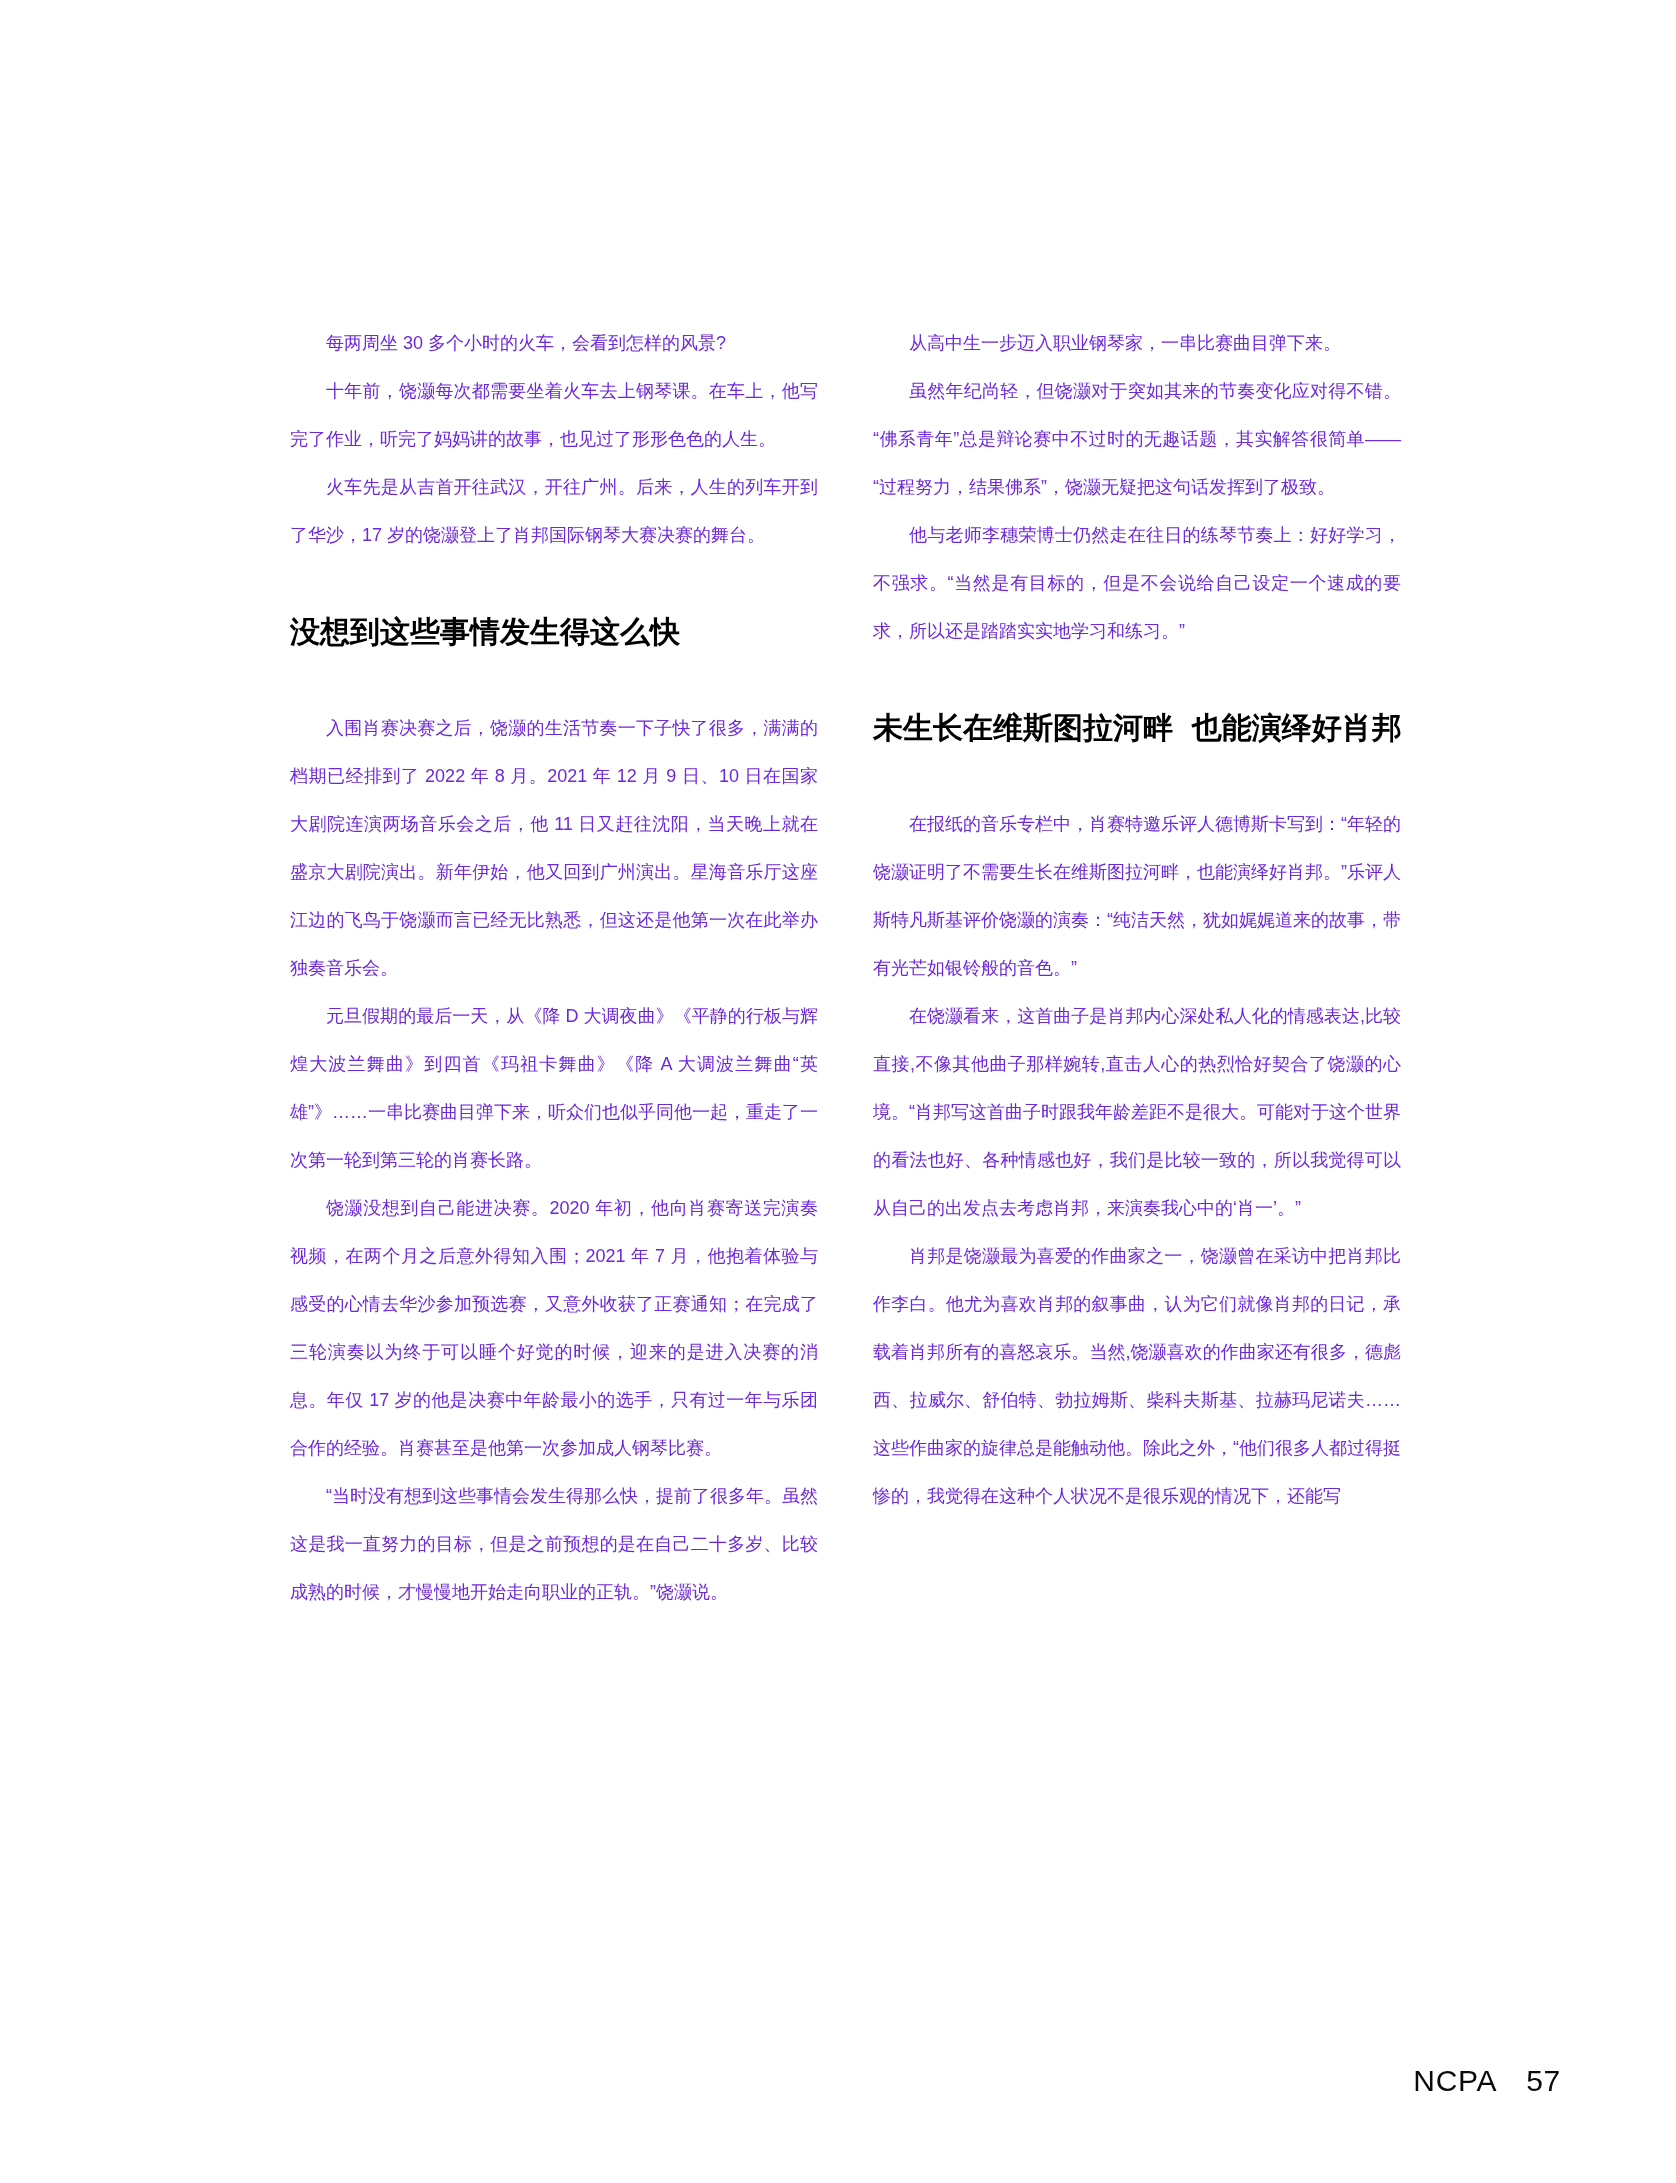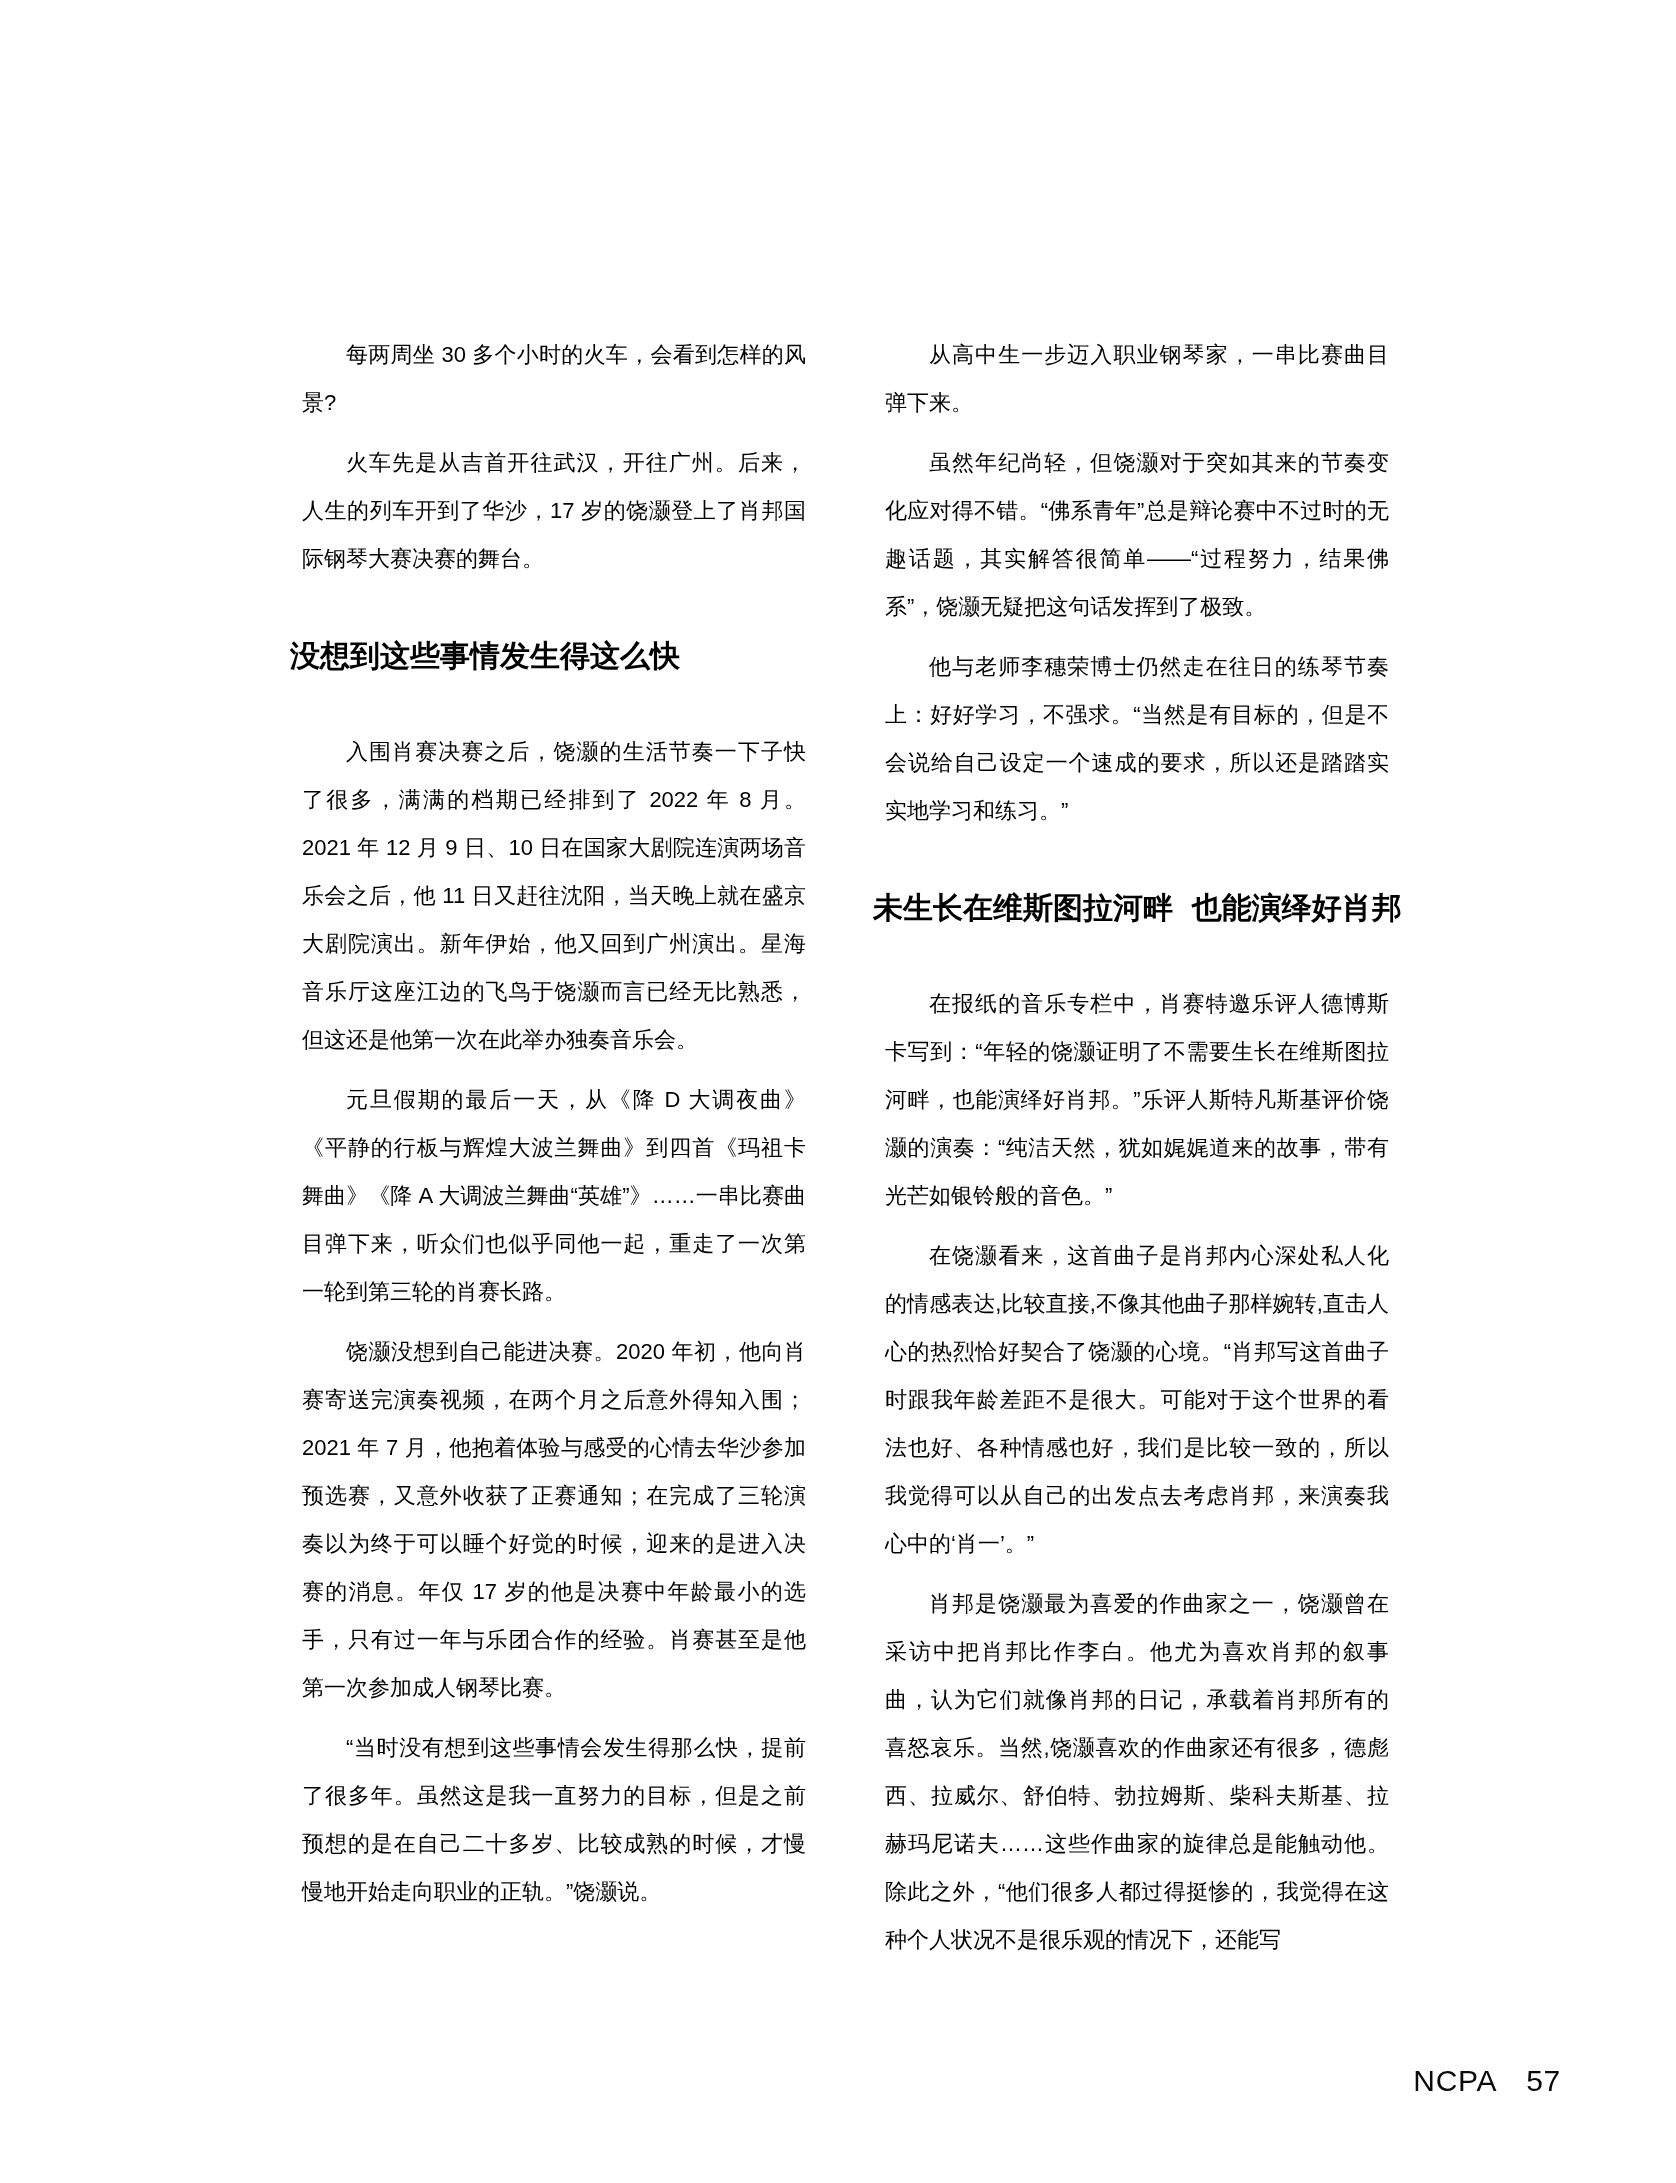--- a/index.html
+++ b/index.html
@@ -17,28 +17,28 @@
     color: #0a0a0a;
   }
   .column {
     position: absolute;
     top: 319px;
     width: 528px;
   }
   .column.left  { left: 290px; }
   .column.right { left: 873px; }
   .column p {
-    margin: 12px;
-    font-size: 22px;
+    margin: 0;
+    font-size: 18px;
     line-height: 48px;
     text-indent: 2em;
     text-align: justify;
     text-align-last: left;
     overflow-wrap: break-word;
-    color: #000000;
+    color: #6d28d9;
     font-weight: 400;
   }
   .column h2.section-heading {
     margin: 49px 0 48px 0;
     font-size: 30px;
     line-height: 48px;
     font-weight: 700;
     color: #000000;
     text-indent: 0;
     word-spacing: 0.35em;
@@ -58,20 +58,21 @@
     margin-left: 29px;
   }
 </style>
 </head>
 <body>
 
 <div class="page">
 
   <div class="column left">
     <p>每两周坐 30 多个小时的火车，会看到怎样的风景?</p>
+    <p>十年前，饶灏每次都需要坐着火车去上钢琴课。在车上，他写完了作业，听完了妈妈讲的故事，也见过了形形色色的人生。</p>
     <p>火车先是从吉首开往武汉，开往广州。后来，人生的列车开到了华沙，17 岁的饶灏登上了肖邦国际钢琴大赛决赛的舞台。</p>
     <h2 class="section-heading">没想到这些事情发生得这么快</h2>
     <p>入围肖赛决赛之后，饶灏的生活节奏一下子快了很多，满满的档期已经排到了 2022 年 8 月。2021 年 12 月 9 日、10 日在国家大剧院连演两场音乐会之后，他 11 日又赶往沈阳，当天晚上就在盛京大剧院演出。新年伊始，他又回到广州演出。星海音乐厅这座江边的飞鸟于饶灏而言已经无比熟悉，但这还是他第一次在此举办独奏音乐会。</p>
     <p>元旦假期的最后一天，从《降 D 大调夜曲》《平静的行板与辉煌大波兰舞曲》到四首《玛祖卡舞曲》《降 A 大调波兰舞曲“英雄”》……一串比赛曲目弹下来，听众们也似乎同他一起，重走了一次第一轮到第三轮的肖赛长路。</p>
     <p>饶灏没想到自己能进决赛。2020 年初，他向肖赛寄送完演奏视频，在两个月之后意外得知入围；2021 年 7 月，他抱着体验与感受的心情去华沙参加预选赛，又意外收获了正赛通知；在完成了三轮演奏以为终于可以睡个好觉的时候，迎来的是进入决赛的消息。年仅 17 岁的他是决赛中年龄最小的选手，只有过一年与乐团合作的经验。肖赛甚至是他第一次参加成人钢琴比赛。</p>
     <p>“当时没有想到这些事情会发生得那么快，提前了很多年。虽然这是我一直努力的目标，但是之前预想的是在自己二十多岁、比较成熟的时候，才慢慢地开始走向职业的正轨。”饶灏说。</p>
   </div>
 
   <div class="column right">
     <p>从高中生一步迈入职业钢琴家，一串比赛曲目弹下来。</p>

